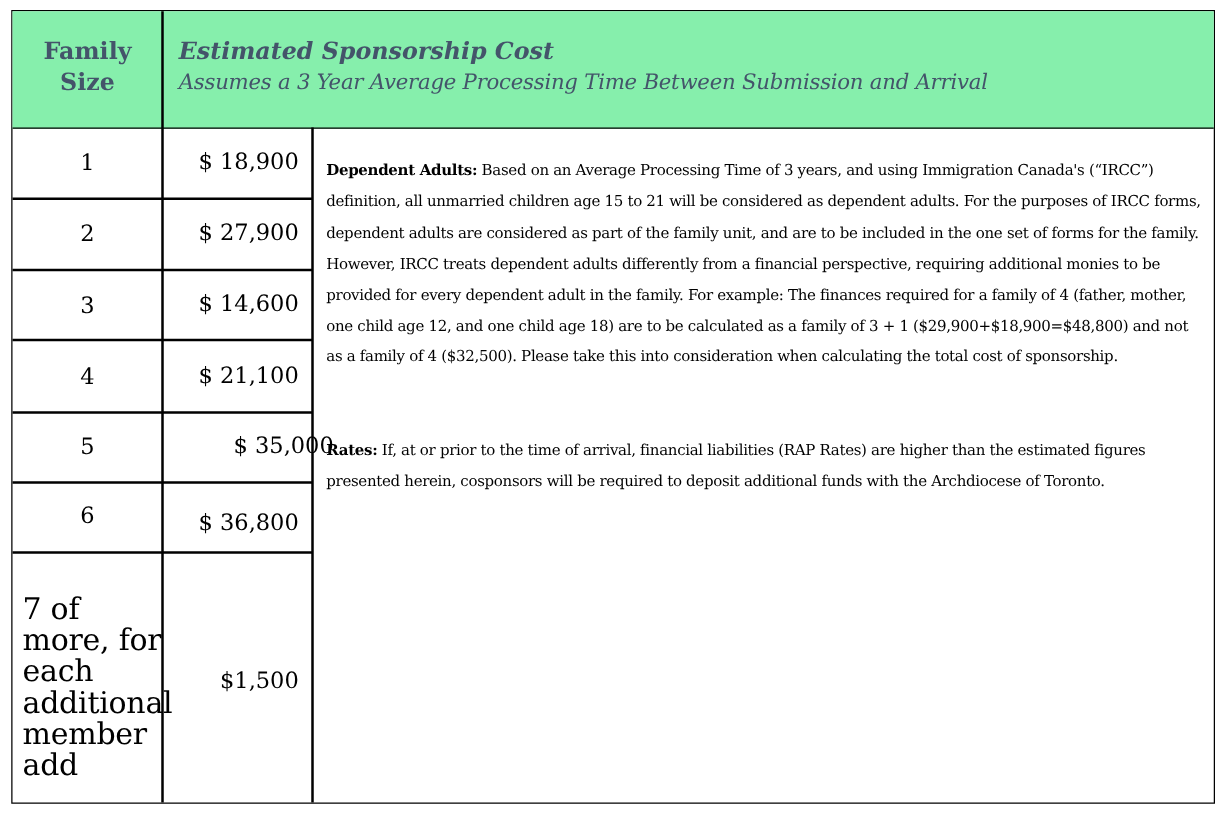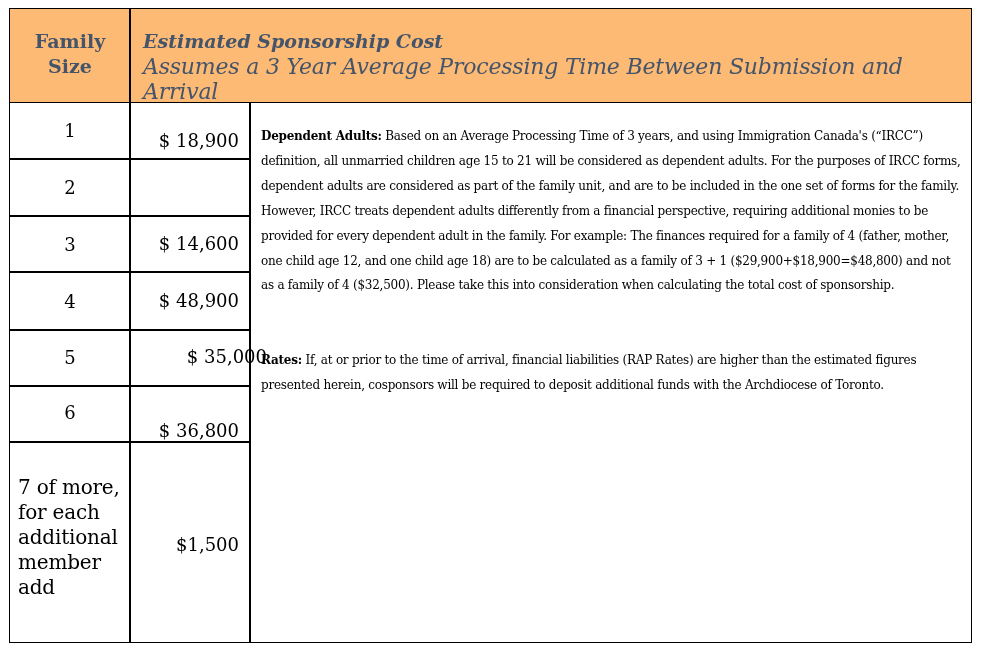--- a/index.html
+++ b/index.html
@@ -1,39 +1,39 @@
 <!DOCTYPE html>
 <html><head>
 <meta charset="utf-8">
 <style>
   html, body { margin: 0; padding: 0; background: #ffffff; }
   body { width: 983px; height: 653px; position: relative; overflow: hidden;
          font-family: "DejaVu Serif", "Liberation Serif", serif; color: #000; }
   .tbl { position: absolute; left: 9px; top: 8px; width: 963px; height: 635px;
          border: 1.5px solid #000; box-sizing: border-box; }
   .hdr { position: absolute; left: 0; top: 0; width: 100%; height: 94px;
-         background: #fdba74; border-bottom: 1.5px solid #000; box-sizing: border-box; }
+         background: #86efac; border-bottom: 1.5px solid #000; box-sizing: border-box; }
   .vline { position: absolute; background: #000; width: 1.5px; }
   .hline { position: absolute; background: #000; height: 1.5px; }
   .hdr-size { position: absolute; left: 0; top: 20px; width: 120px; text-align: center;
               font-weight: bold; color: #44546a; font-size: 19px; line-height: 25px; }
   .hdr-title { position: absolute; left: 133px; top: 20px; color: #44546a;
                font-size: 19px; line-height: 25px; font-style: italic; }
   .hdr-title .t { font-weight: bold; display: block; }
-  .hdr-title .s { display: block; font-size: 22px; letter-spacing: -0.2px; }
+  .hdr-title .s { display: block; font-size: 17px; letter-spacing: -0.2px; }
   .cell { position: absolute; font-size: 18px; line-height: 25px; }
   .num { width: 120px; text-align: center; left: 0; }
   .cost { left: 121px; width: 108px; text-align: right; }
   .desc { position: absolute; left: 251px; top: 118px; width: 705px;
           font-size: 12px; line-height: 24.9px; letter-spacing: -0.25px; }
   .desc p { margin: 0; }
   .desc b { font-weight: bold; }
   .gap { height: 25px; }
   .last-size { position: absolute; left: 10px; top: 474px; width: 115px;
-               font-size: 20px; line-height: 25px; letter-spacing: -0.2px; }
+               font-size: 24px; line-height: 25px; letter-spacing: -0.2px; }
 </style>
 </head>
 <body>
 
 <div class="tbl">
   <div class="hdr">
     <div class="hdr-size">Family Size</div>
     <div class="hdr-title">
       <span class="t">Estimated Sponsorship Cost</span>
       <span class="s">Assumes a 3 Year Average Processing Time Between Submission and Arrival</span>
@@ -44,35 +44,36 @@
   <div class="vline" style="left:239px; top:93px; height:540px;"></div>
 
   <div class="hline" style="left:0; width:240px; top:149px;"></div>
   <div class="hline" style="left:0; width:240px; top:206px;"></div>
   <div class="hline" style="left:0; width:240px; top:262px;"></div>
   <div class="hline" style="left:0; width:240px; top:320px;"></div>
   <div class="hline" style="left:0; width:240px; top:376px;"></div>
   <div class="hline" style="left:0; width:240px; top:432px;"></div>
 
   <div class="cell num" style="top:109px;">1</div>
-  <div class="cell cost" style="top:108px;margin-top:11px;">$ 18,900</div>
+  <div class="cell cost" style="top:108px;">$ 18,900</div>
 
   <div class="cell num" style="top:166px;">2</div>
+  <div class="cell cost" style="top:165px;">$ 27,900</div>
 
   <div class="cell num" style="top:223px;">3</div>
   <div class="cell cost" style="top:222px;">$ 14,600</div>
 
   <div class="cell num" style="top:280px;">4</div>
-  <div class="cell cost" style="top:279px;">$ 48,900</div>
+  <div class="cell cost" style="top:279px;">$ 21,100</div>
 
   <div class="cell num" style="top:336px;">5</div>
   <div class="cell cost" style="top:335px;padding-left:28px;">$ 35,000</div>
 
   <div class="cell num" style="top:391px;">6</div>
-  <div class="cell cost" style="top:409px;">$ 36,800</div>
+  <div class="cell cost" style="top:397px;">$ 36,800</div>
 
   <div class="last-size" style="left:8px; top:466px;">7 of more, for each additional member add</div>
   <div class="cell cost" style="top:523px;">$1,500</div>
 
   <div class="desc" style="left:251px; top:115px;">
     <p><b>Dependent Adults:</b><span> Based on an Average Processing Time of 3 years, and using Immigration Canada's (“IRCC”) definition, all unmarried children age 15 to 21 will be considered as dependent adults. For the purposes of IRCC forms, dependent adults are considered as part of the family unit, and are to be included in the one set of forms for the family. However, IRCC treats dependent adults differently from a financial perspective, requiring additional monies to be provided for every dependent adult in the family. For example: The finances required for a family of 4 (father, mother, one child age 12, and one child age 18) are to be calculated as a family of 3 + 1 ($29,900+$18,900=$48,800) and not as a family of 4 ($32,500). Please take this into consideration when calculating the total cost of sponsorship.</span></p>
     <div class="gap"></div>
     <div class="gap"></div>
     <p><b>Rates:</b><span> If, at or prior to the time of arrival, financial liabilities (RAP Rates) are higher than the estimated figures presented herein, cosponsors will be required to deposit additional funds with the Archdiocese of Toronto.</span></p>
   </div>

